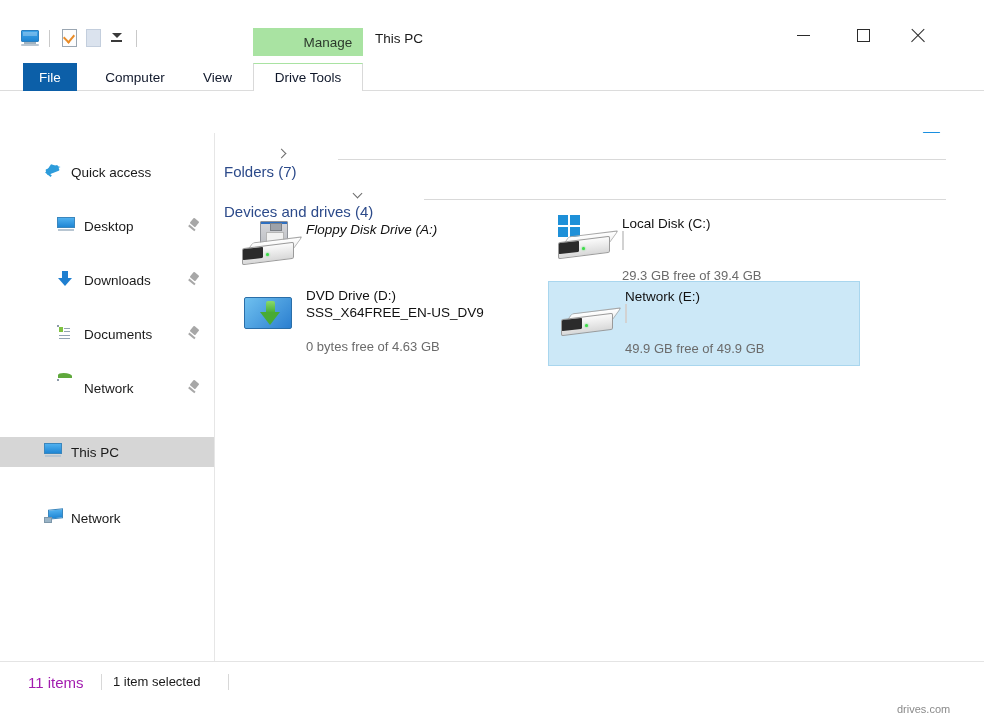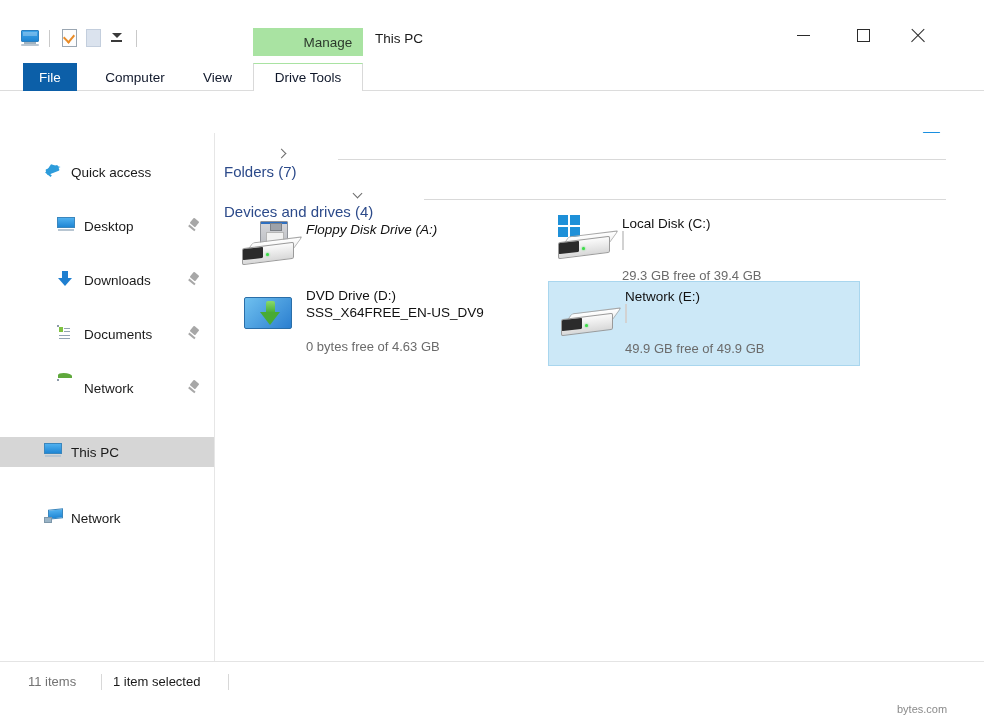--- a/index.html
+++ b/index.html
@@ -354,21 +354,21 @@
     position:absolute; left:1px; top:11px; width:0;height:0;
     border-left:10px solid transparent;border-right:10px solid transparent;border-top:13px solid #48ab34;
   }
 
   
   #statusbar {
     position:absolute; left:0; top:661px; width:984px; height:40px;
     background:#ffffff; border-top:1px solid #e4e4e4;
   }
   #status-items {
-    position:absolute; left:28px; top:12px; font-size:13px; color:#737373;
+    position:absolute; left:28px; top:12px; font-size:15px; color:#a21caf;
   }
   #status-sep1 { position:absolute; left:101px; top:12px; width:1px; height:16px; background:#d8d8d8; }
   #status-selected { position:absolute; left:113px; top:12px; font-size:13px; color:#1a1a1a; }
   #status-sep2 { position:absolute; left:228px; top:12px; width:1px; height:16px; background:#d8d8d8; }
   #watermark {
     position:absolute; left:897px; top:703px; font-size:11px; color:#8a8a8a;
     font-family:"Liberation Sans", sans-serif;
   }
 </style>
 </head>
@@ -639,13 +639,13 @@
 </div>
 
 <div id="statusbar">
   <span id="status-items">11 items</span>
   <span id="status-sep1"></span>
   <span id="status-selected">1 item selected</span>
   <span id="status-sep2"></span>
 
 </div>
 
-<div id="watermark">bytes.com</div>
+<div id="watermark">drives.com</div>
 
 </body></html>

